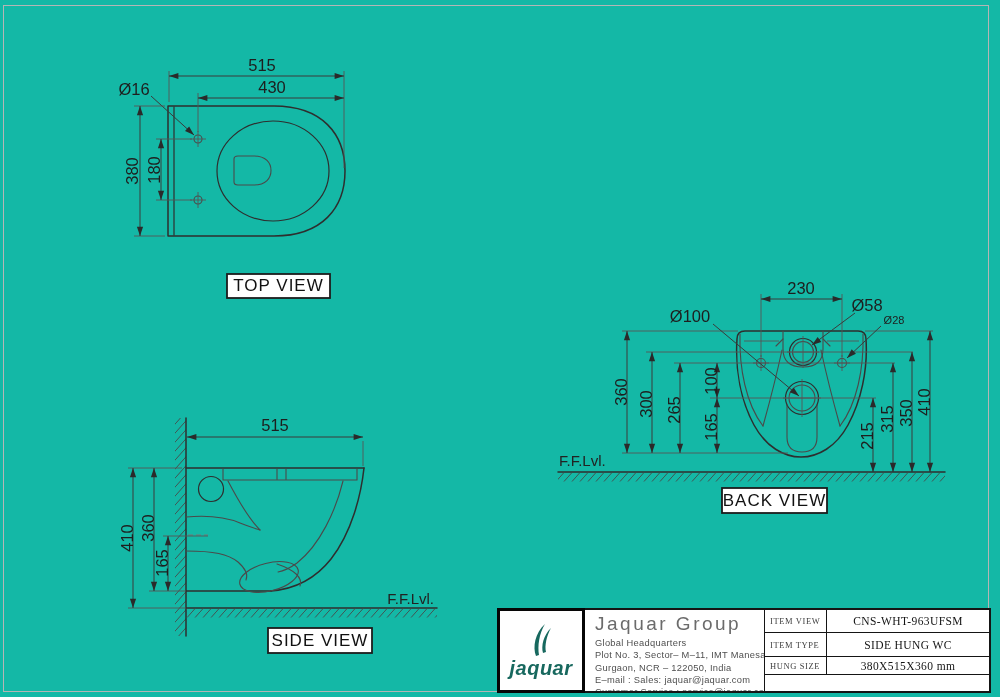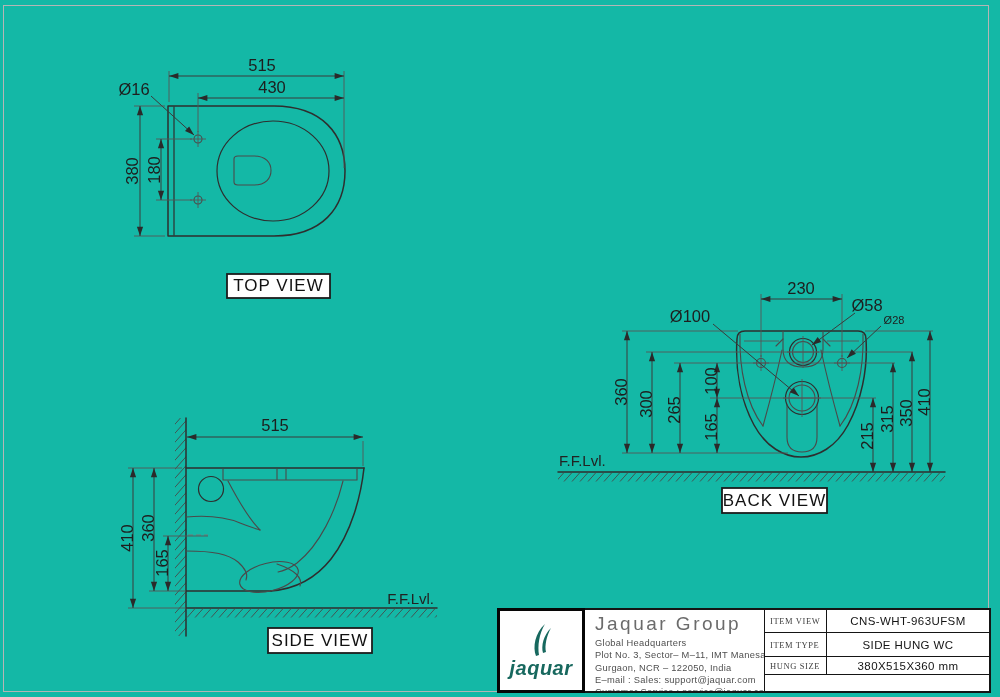--- a/index.html
+++ b/index.html
@@ -32,21 +32,21 @@
       padding:2px 6px 0 10px;overflow:hidden;}
   .company{font-size:19px;color:#6b6b6b;letter-spacing:2.5px;white-space:nowrap;margin:1px 0 2px 0;}
   .addr{font-size:9.3px;color:#4f4f4f;letter-spacing:0.3px;line-height:1.32;white-space:nowrap;}
   .tb-right{flex:1;display:flex;flex-direction:column;}
   .tb-row{display:flex;border-bottom:1.6px solid #151515;box-sizing:border-box;}
   .r1{height:23px;} .r2{height:24px;} .r3{height:18px;}
   .tb-label{width:62px;box-sizing:border-box;border-right:1.6px solid #151515;
       font-family:"Liberation Serif",serif;font-size:8.5px;letter-spacing:0.6px;color:#3e3e3e;
       display:flex;align-items:center;padding-left:5px;}
   .tb-value{flex:1;display:flex;align-items:center;justify-content:center;font-size:11.5px;
-      color:#141414;letter-spacing:0.4px;}
+      color:#141414;letter-spacing:0.4px;font-family:Liberation Serif, serif;}
   .tb-note{flex:1;display:flex;align-items:center;justify-content:center;font-size:10.5px;
       color:#191919;letter-spacing:0.2px;}
 </style>
 </head>
 <body>
 
 <div class="stage">
   <div class="page-border"></div>
 
   <svg width="1000" height="697" viewBox="0 0 1000 697">
@@ -226,21 +226,21 @@
         <path fill="currentColor" d="M8,33 C4.5,24 7,10 17,1 C11,11 9.5,23 11,32 Z"></path>
         <path fill="currentColor" d="M15,30 C13,23 15.5,12 23,5 C18.5,13 16.5,23 18,29 Z"></path>
       </svg>
       <span class="brand">jaquar</span>
     </div>
     <div class="tb-mid">
       <div class="company">Jaquar Group</div>
       <div class="addr">Global Headquarters</div>
       <div class="addr">Plot No. 3, Sector– M–11, IMT Manesar</div>
       <div class="addr">Gurgaon, NCR – 122050, India</div>
-      <div class="addr">E–mail : Sales: support@jaquar.com</div>
+      <div class="addr">E–mail : Sales: jaquar@jaquar.com</div>
       <div class="addr">Customer Service : service@jaquar.com</div>
     </div>
     <div class="tb-right">
       <div class="tb-row r1">
         <div class="tb-label">ITEM VIEW</div>
         <div class="tb-value">CNS-WHT-963UFSM</div>
       </div>
       <div class="tb-row r2">
         <div class="tb-label">ITEM TYPE</div>
         <div class="tb-value">SIDE HUNG WC</div>

